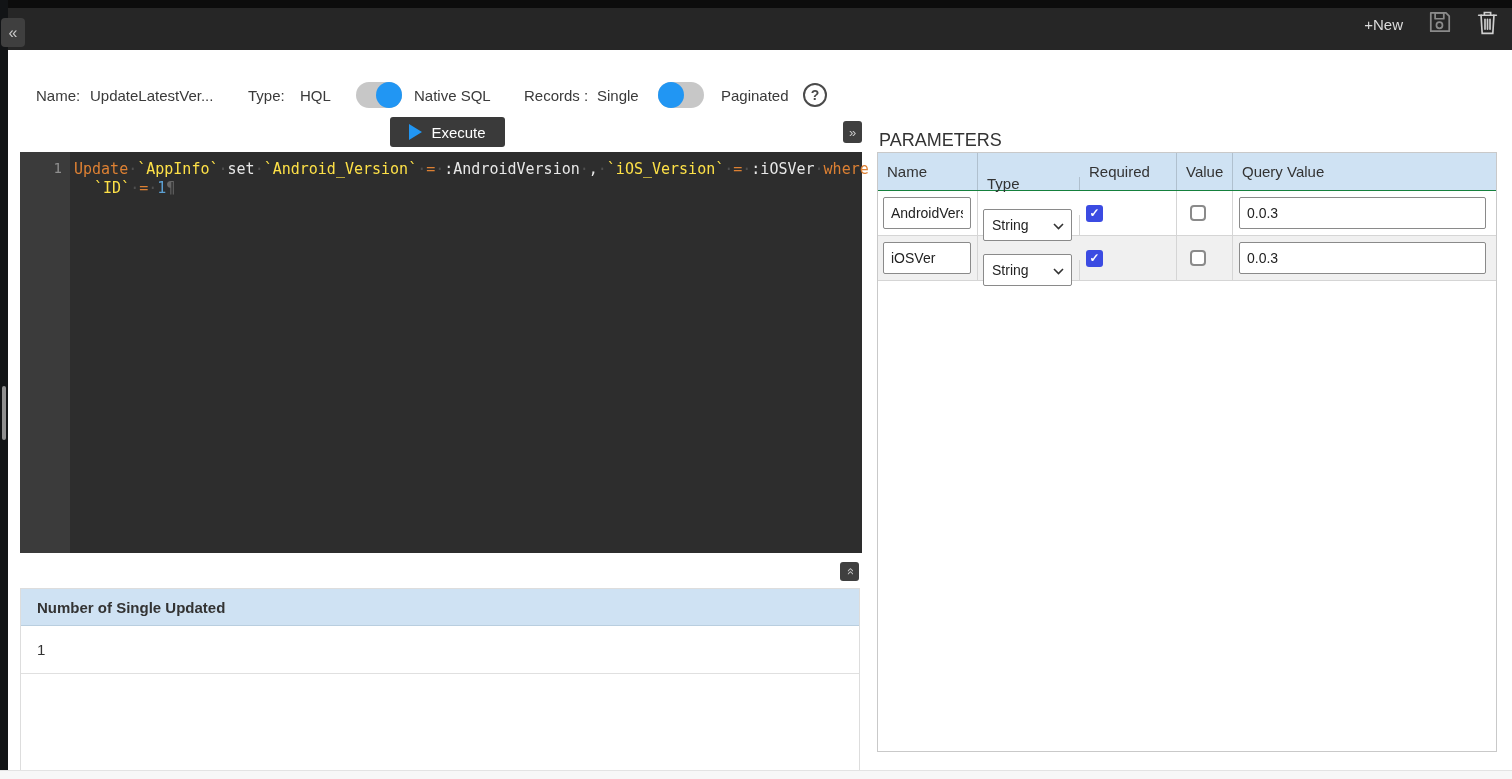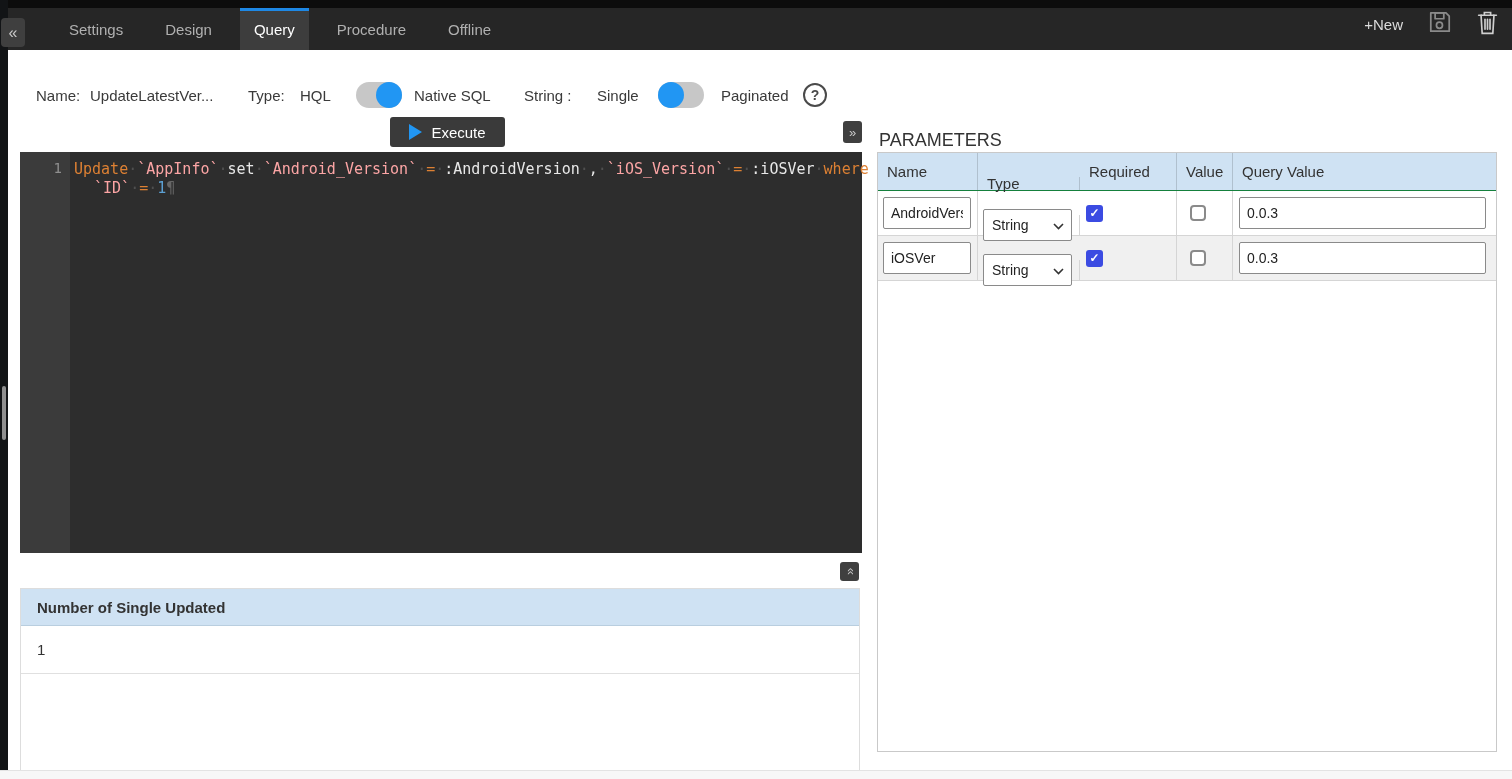--- a/index.html
+++ b/index.html
@@ -43,21 +43,21 @@
     color:#c9c9c9; font-size:13px; display:flex; align-items:center; justify-content:center; }
   #collapse-up-btn span { transform:rotate(-90deg); display:block; }
 
   
   #editor { left:20px; top:152px; width:842px; height:401px; background:#2d2d2d; }
   #gutter { position:absolute; left:0; top:0; width:50px; height:100%; background:#3b3b3b;
     color:#8f8f8f; font-family:"DejaVu Sans Mono", monospace; font-size:14px; text-align:right;
     padding:8px 8px 0 0; }
   #code { position:absolute; left:50px; top:0; right:0; bottom:0; padding:8px 6px 0 4px;
     font-family:"DejaVu Sans Mono", monospace; font-size:15px; line-height:19px; white-space:pre; }
-  .tok-kw { color:#dd8033; } .tok-id { color:#fca5a5; } .tok-pl { color:#e8e8e8; }
+  .tok-kw { color:#dd8033; } .tok-id { color:#fde047; } .tok-pl { color:#e8e8e8; }
   .tok-num { color:#5ca0d3; } .tok-ws { color:#4f4f4f; } .tok-pil { color:#666; }
   .code-line.wrap { padding-left:20px; }
 
   
   #results { left:20px; top:588px; width:840px; height:191px; border:1px solid #ddd; border-bottom:none; background:#fff; }
   #results-header { height:37px; background:#cfe2f3; border-bottom:1px solid #b9cedf; line-height:37px;
     padding-left:16px; font-size:15px; font-weight:bold; color:#333; }
   #results-row { height:48px; border-bottom:1px solid #e0e0e0; line-height:48px; padding-left:16px;
     font-size:15px; color:#333; }
 
@@ -86,27 +86,20 @@
   
   #footer-strip { left:0; bottom:0; width:1512px; height:9px; background:#f7f7f7; border-top:1px solid #e3e3e3; }
 </style>
 </head>
 <body>
 
 <div id="stage">
 
   <div id="topbar" class="abs">
     <div id="topstrip" class="abs"></div>
-    <div id="tabs" class="abs">
-      <div class="tab">Settings</div>
-      <div class="tab">Design</div>
-      <div class="tab active">Query</div>
-      <div class="tab">Procedure</div>
-      <div class="tab">Offline</div>
-    </div>
     <div id="topbar-right" class="abs">
       <span id="new-btn">+New</span>
       <span>
         <svg width="26" height="26" viewBox="0 0 24 24" fill="none" stroke="#8a8a8a" stroke-width="1.6" stroke-linejoin="round">
           <path d="M3.5 3.5 h14 l3 3 v14 h-17 z"></path>
           <rect x="7.5" y="3.5" width="8" height="5.5"></rect>
           <circle cx="11.5" cy="15" r="2.8"></circle>
         </svg>
       </span>
       <span>
@@ -127,21 +120,21 @@
   <div id="rail-handle" class="abs"></div>
 
   <span class="abs flabel" style="left:36px">Name:</span>
   <span class="abs flabel" style="left:90px">UpdateLatestVer...</span>
   <span class="abs flabel" style="left:248px">Type:</span>
   <span class="abs flabel" style="left:300px">HQL</span>
   <div class="toggle" style="left:356px">
     <div class="knob right"></div>
   </div>
   <span class="abs flabel" style="left:414px">Native SQL</span>
-  <span class="abs flabel" style="left:524px">String :</span>
+  <span class="abs flabel" style="left:524px">Records :</span>
   <span class="abs flabel" style="left:597px">Single</span>
   <div class="toggle" style="left:658px">
     <div class="knob left"></div>
   </div>
   <span class="abs flabel" style="left:721px">Paginated</span>
   <div id="help-icon" class="abs">?</div>
 
   <div id="execute-btn" class="abs">
     <span id="play-icon"></span>
     <span id="execute-label">Execute</span>

